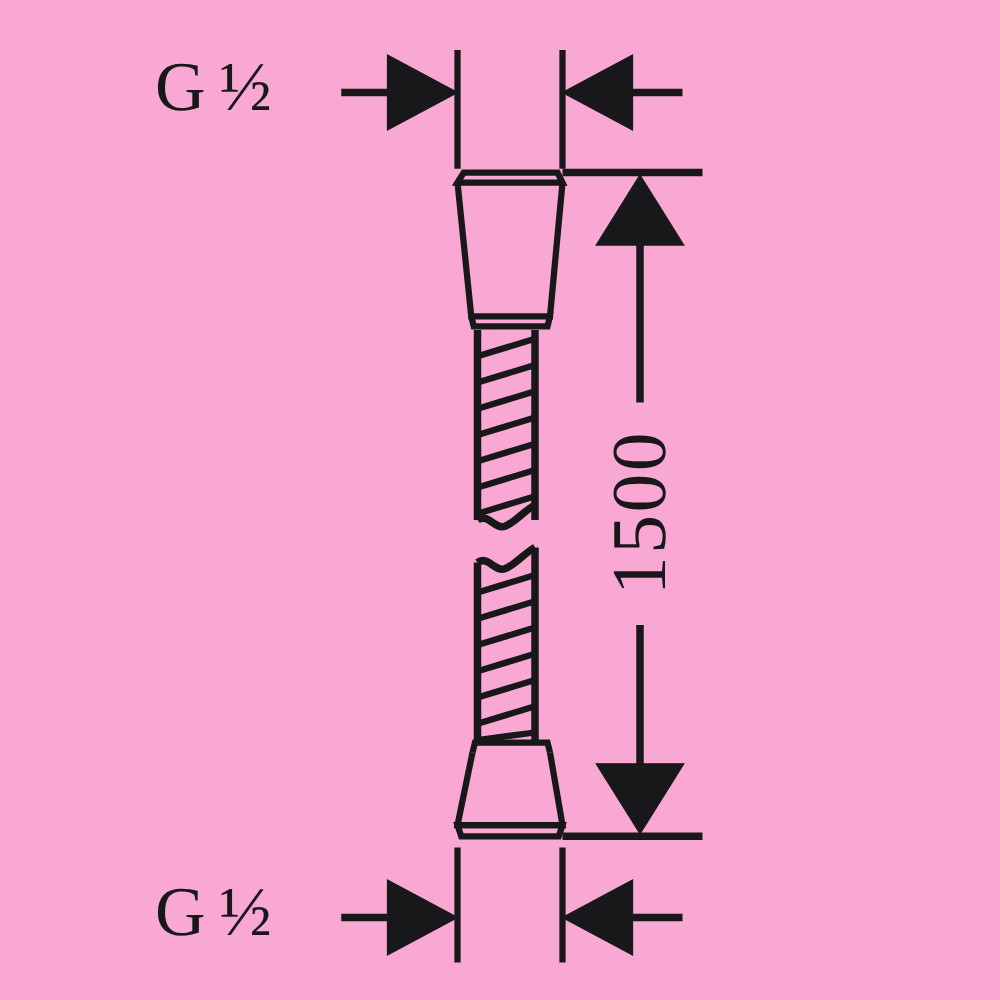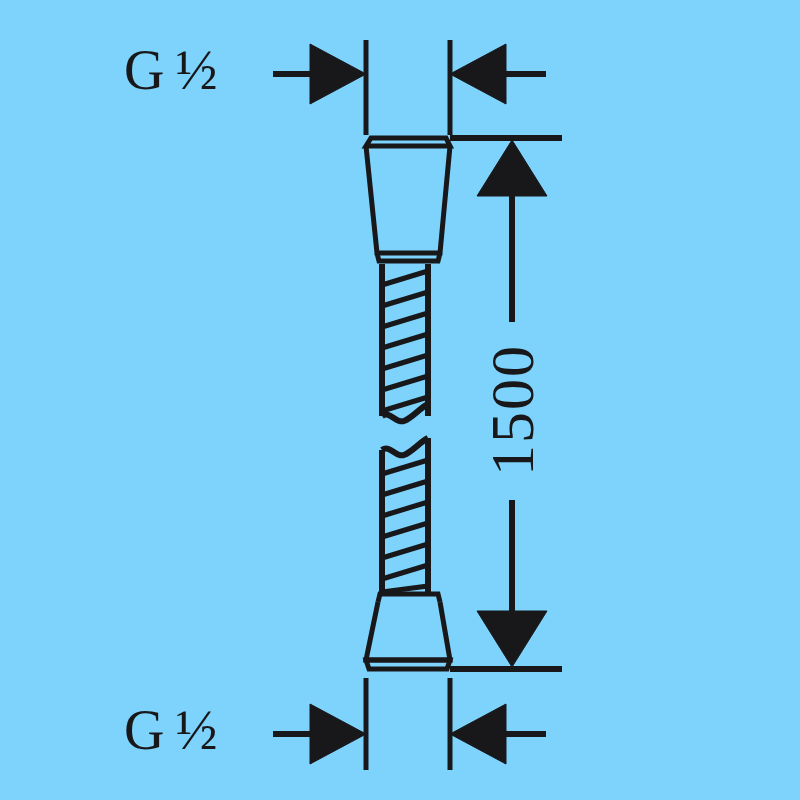--- a/index.html
+++ b/index.html
@@ -4,21 +4,21 @@
 <style>
   html, body {
     margin: 0;
     padding: 0;
     background: #ffffff;
   }
   #sheet {
     position: relative;
     width: 800px;
     height: 800px;
-    background: #7dd3fc;
+    background: #f9a8d4;
     overflow: hidden;
     font-family: "Liberation Serif", serif;
   }
   #sheet svg {
     position: absolute;
     left: 0;
     top: 0;
   }
   .thread-label {
     position: absolute;

